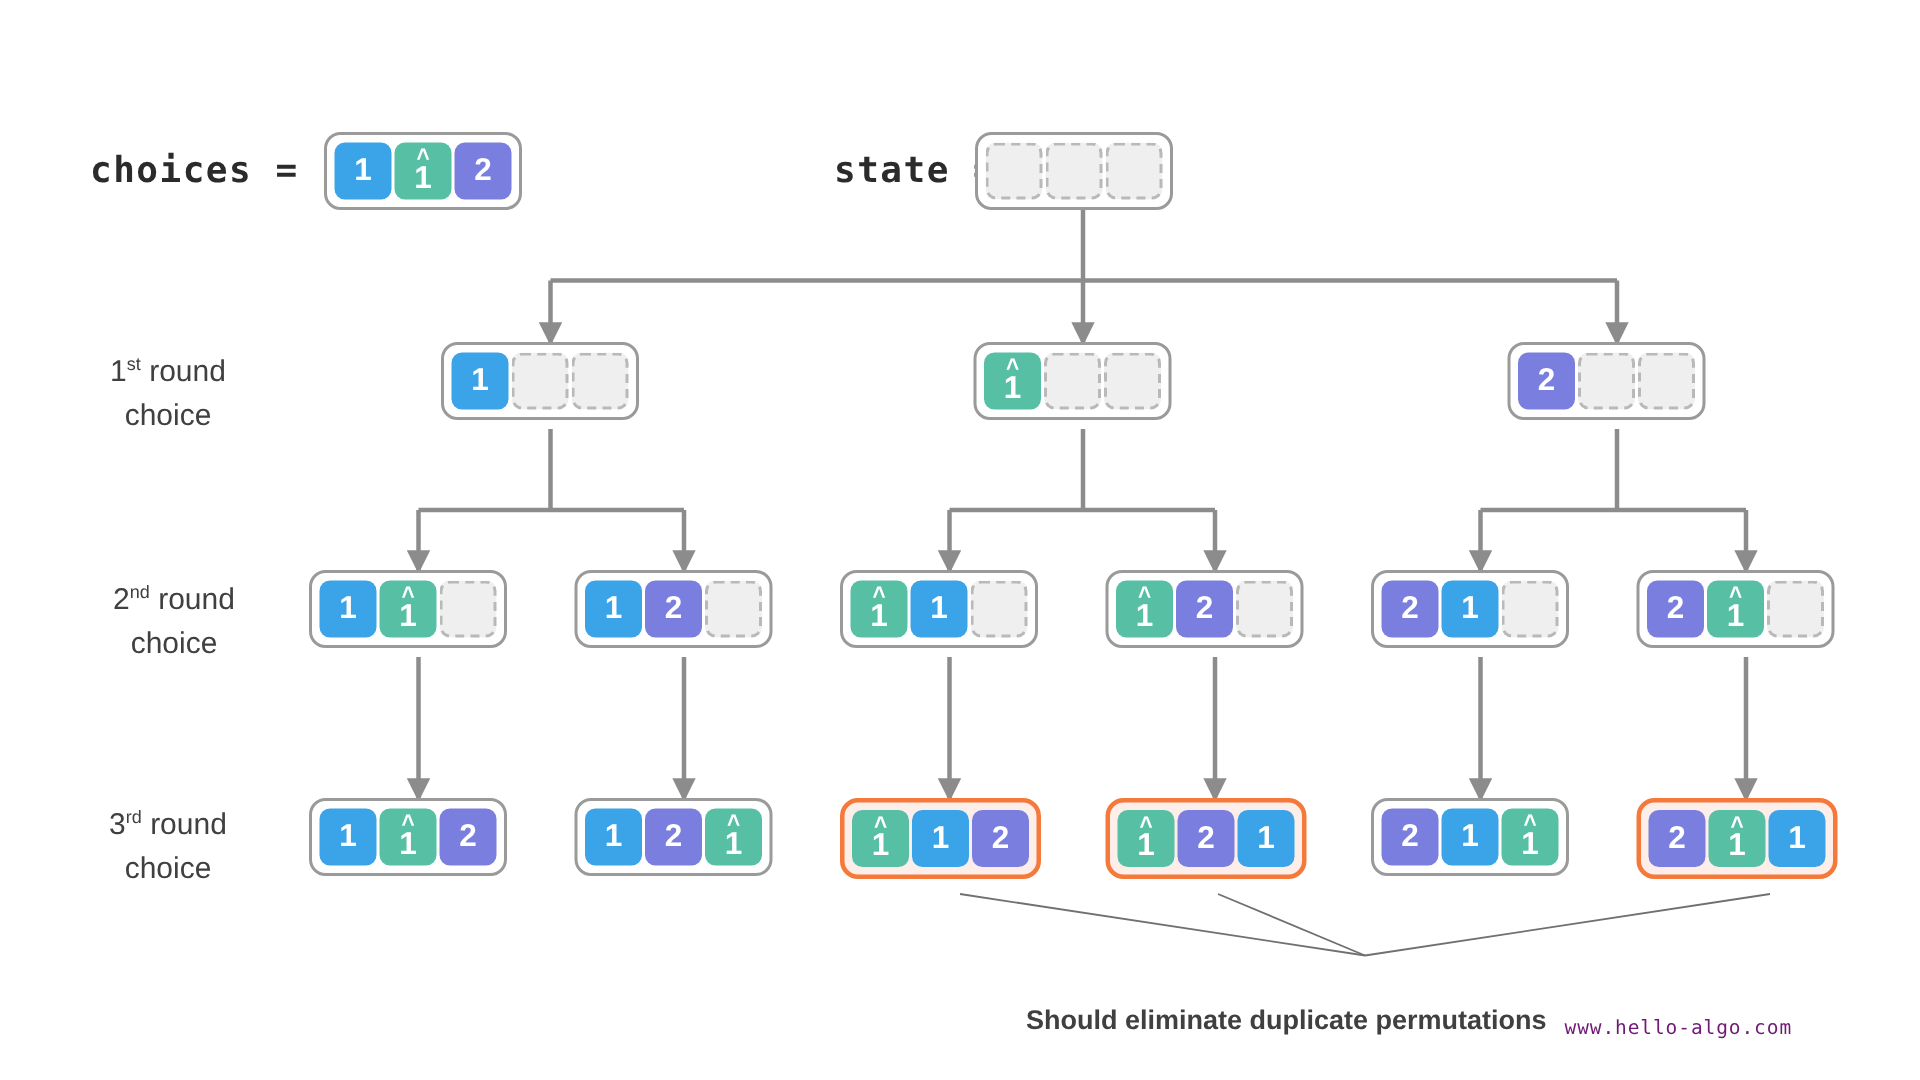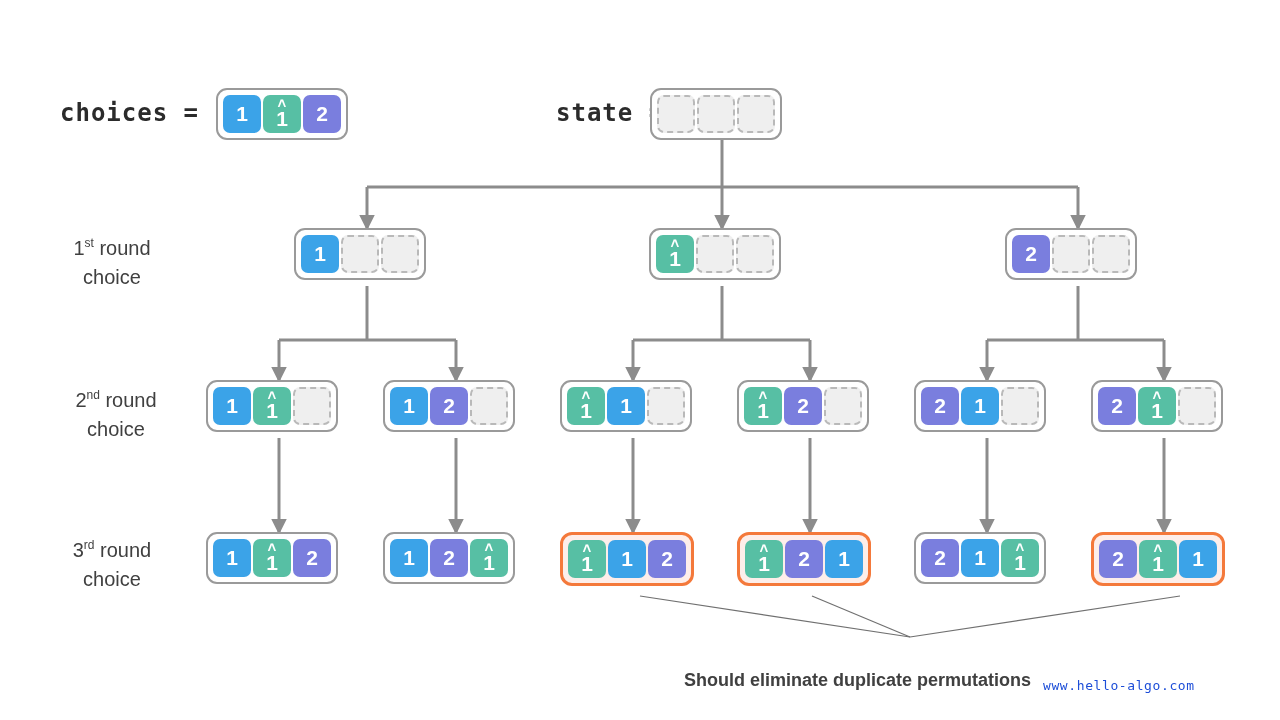--- a/index.html
+++ b/index.html
@@ -122,21 +122,21 @@
     white-space: nowrap;
     margin-top: 29px;
   }
 
   #watermark {
     position: absolute;
     left: 1043px;
     top: 678px;
     font-family: "DejaVu Sans Mono", "Liberation Mono", monospace;
     font-size: 13px;
-    color: #1d4ed8;
+    color: #701a75;
     letter-spacing: 0.6px;
     white-space: nowrap;
   }
 </style>
 </head>
 <body>
 
 <svg id="edges" viewBox="0 0 1280 720" width="1280" height="720">
   <defs>
     <marker id="arrow" viewBox="0 0 10 10" refX="8.4" refY="5" markerWidth="5.2" markerHeight="5.2" orient="auto-start-reverse">

